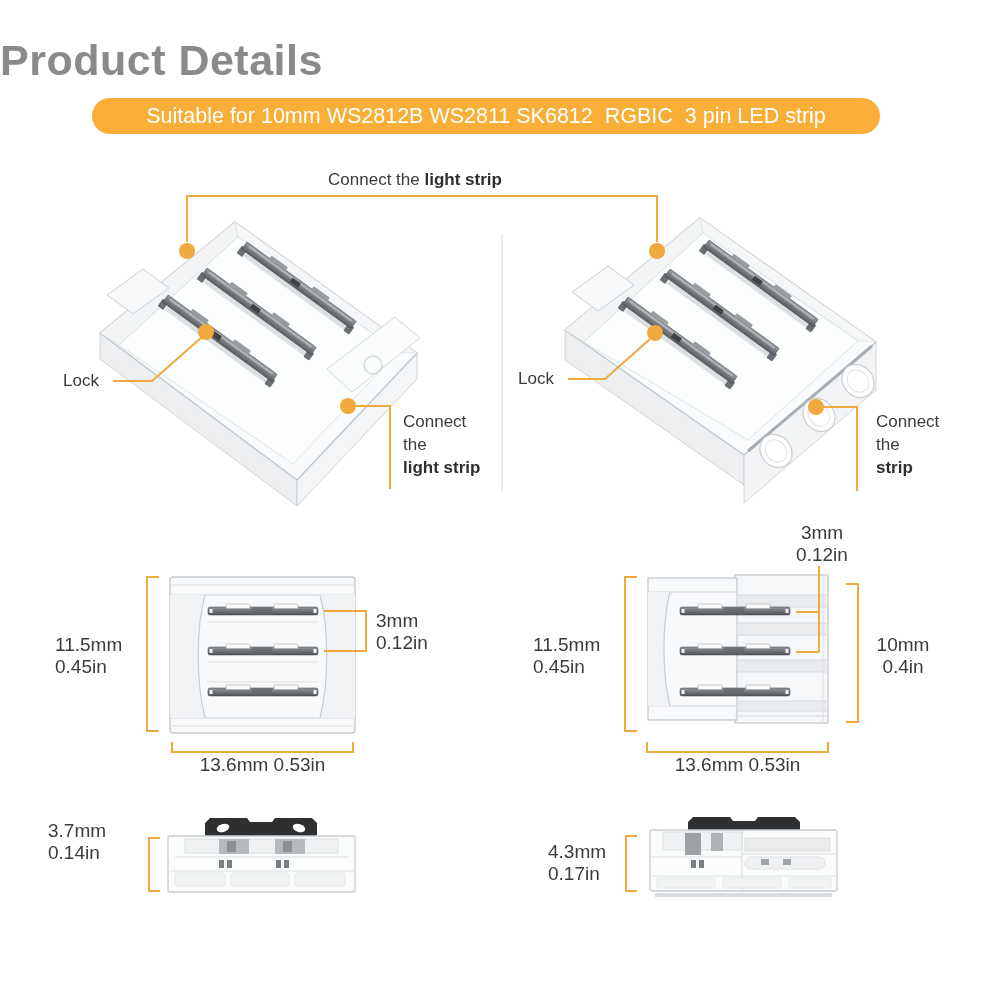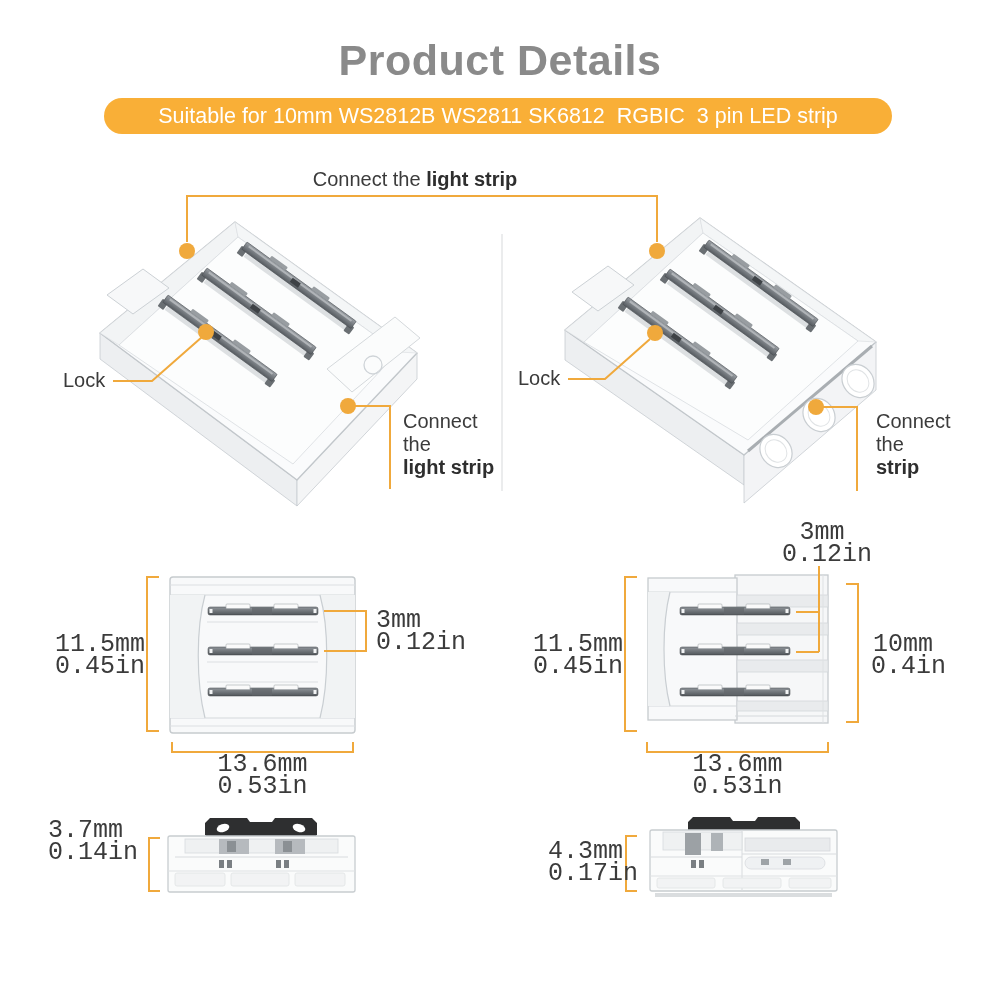--- a/index.html
+++ b/index.html
@@ -1,26 +1,26 @@
 <!DOCTYPE html>
 <html><head>
 <meta charset="utf-8">
 <style>
   html,body{margin:0;padding:0;background:#fff;}
   #stage{position:relative;width:1000px;height:1000px;background:#ffffff;overflow:hidden;
          font-family:"Liberation Sans","DejaVu Sans",sans-serif;color:#3b3b3b;}
   .abs{position:absolute;}
-  #page-title{top:36px;left:0;width:1000px;text-align:center;font-size:43px;font-weight:bold;
+  #page-title{top:36px;left:0;width:1000px;text-align:left;font-size:43px;font-weight:bold;
               color:#8a8a8a;letter-spacing:.5px;}
-  #banner{top:98px;left:104px;width:788px;height:36px;border-radius:18px;background:#f9af37;
+  #banner{top:98px;left:92px;width:788px;height:36px;border-radius:18px;background:#f9af37;
           display:flex;align-items:center;justify-content:center;}
   #banner span{color:#ffffff;font-size:21.5px;white-space:pre;}
-  .lbl{font-size:20px;line-height:23px;color:#3b3b3b;}
+  .lbl{font-size:17px;line-height:23px;color:#3b3b3b;}
   .lbl b{font-weight:bold;color:#2e2e2e;}
-  .dim{font-size:25px;line-height:22px;color:#3b3b3b;font-family:Liberation Mono, monospace;}
+  .dim{font-size:19px;line-height:22px;color:#3b3b3b;}
   .t-right{}
   .t-center{text-align:center;}
   svg{display:block;overflow:visible;}
   .fig{z-index:1;}
   #annotation-layer{z-index:3;left:0;top:0;pointer-events:none;}
   .txt{z-index:4;}
 </style>
 </head>
 <body>
 

